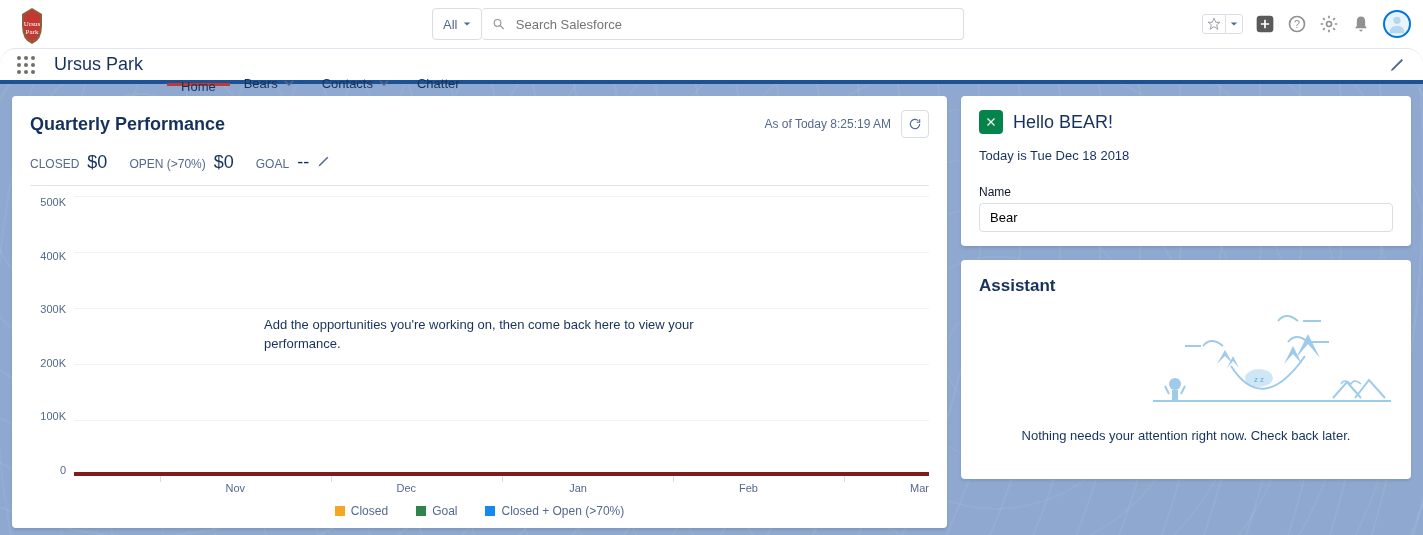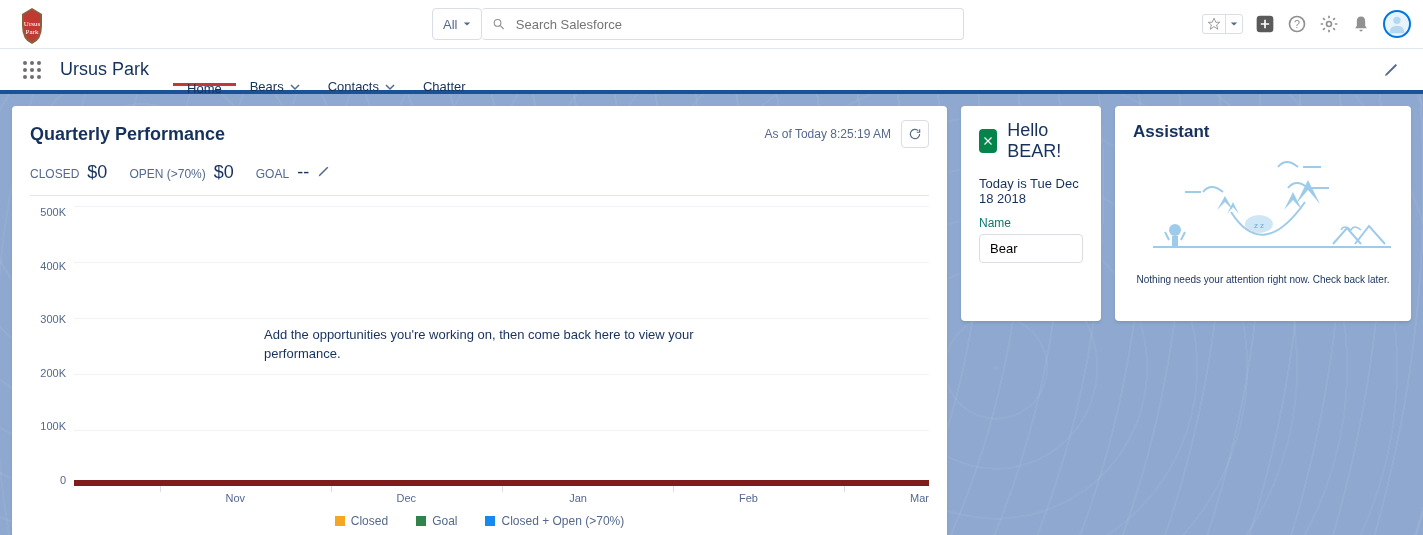--- a/index.html
+++ b/index.html
@@ -9,62 +9,62 @@
   .search-area { display: flex; align-items: center; margin-left: 380px; }
   .scope-btn { border: 1px solid #d8dde6; border-radius: 4px; padding: 4px 10px; font-size: 13px; color: #54698d; background: #fff; display: flex; align-items: center; gap: 6px; height: 32px; cursor: pointer; }
   .search-box { border: 1px solid #d8dde6; border-left: none; border-radius: 4px; width: 482px; height: 32px; display: flex; align-items: center; padding: 0 10px; color: #54698d; }
   .search-box input { border: none; outline: none; font-size: 13px; width: 100%; margin-left: 10px; }
   .header-right { margin-left: auto; display: flex; align-items: center; gap: 12px; color: #919191; }
   .icon-btn { width: 20px; height: 20px; display: flex; align-items: center; justify-content: center; cursor: pointer; fill: #919191; }
   .fav-box { display: flex; border: 1px solid #d8dde6; border-radius: 3px; }
   .fav-box > div { padding: 2px 4px; display:flex; align-items:center; justify-content:center; }
   .fav-box > div:first-child { border-right: 1px solid #d8dde6; }
   .avatar { width: 28px; height: 28px; border-radius: 50%; border: 2px solid #0076de; background: #e8f4fd; display:flex; align-items:center; justify-content:center; }
-  .navbar { display: flex; align-items: center; height: 42px; padding: 0 22px; border-top: 1px solid #e0e5ee; }
+  .navbar { display: flex; align-items: center; height: 32px; padding: 0 16px; border-top: 1px solid #e0e5ee; border-radius: 19px; }
   .waffle { width: 20px; height: 20px; cursor: pointer; margin-right: 18px; }
   .app-name { font-size: 18px; margin-right: 24px; }
   .nav-tabs { display: flex; align-items: stretch; height: 100%; }
   .nav-tab { display: flex; align-items: center; padding: 0 14px; font-size: 13px; color: #16325c; cursor: pointer; position: relative; margin-top: 34px; }
   .nav-tab.active { border-top: 3px solid #c23934; background: #f7f9fb; }
   .nav-tab .chev { margin-left: 6px; }
   .navbar-right { margin-left: auto; }
   .content-bg { background: linear-gradient(#1b5297, #1b5297) no-repeat; background-size: 100% 4px; padding-top: 4px; }
   .topo { background-color: #8ea8cf; background-image: repeating-radial-gradient(circle at 10% 20%, rgba(255,255,255,0.06) 0 2px, transparent 2px 40px), repeating-radial-gradient(circle at 70% 60%, rgba(255,255,255,0.05) 0 2px, transparent 2px 50px); padding: 12px; display: flex; gap: 14px; align-items: flex-start; }
   .card { background: #fff; border-radius: 4px; box-shadow: 0 2px 3px rgba(0,0,0,0.1); }
   .perf-card { flex: 1; padding: 14px 18px 10px; }
   .perf-head { display: flex; align-items: center; }
   .perf-head h2 { font-size: 18px; font-weight: 700; }
   .asof { margin-left: auto; font-size: 12px; color: #54698d; }
   .refresh-btn { margin-left: 10px; width: 28px; height: 28px; border: 1px solid #d8dde6; border-radius: 4px; display:flex; align-items:center; justify-content:center; cursor:pointer; }
   .metrics { display: flex; gap: 22px; margin-top: 14px; padding-bottom: 12px; border-bottom: 1px solid #e0e5ee; }
   .metric { display: flex; align-items: baseline; gap: 8px; font-size: 12px; color: #54698d; text-transform: uppercase; }
   .metric .val { font-size: 18px; color: #16325c; text-transform: none; }
   .chart-wrap { display: flex; margin-top: 10px; }
   .yaxis { display: flex; flex-direction: column; justify-content: space-between; height: 280px; font-size: 11px; color: #54698d; text-align: right; padding-right: 8px; width: 44px; }
-  .plot { flex: 1; position: relative; height: 280px; border-bottom: 6px solid #7f1d1d; }
+  .plot { flex: 1; position: relative; height: 280px; border-bottom: 4px solid #7f1d1d; }
   .plot .grid { position: absolute; left: 0; right: 0; border-top: 1px solid #f0f2f5; }
   .plot-msg { position: absolute; top: 120px; left: 190px; width: 460px; font-size: 13px; color: #16325c; line-height: 1.45; }
   .xaxis { display: flex; margin-left: 44px; font-size: 11px; color: #54698d; padding-top: 6px; }
   .xaxis > div { flex:1; text-align:right; position:relative; }
   .xaxis > div::before { content:''; position:absolute; top:-6px; left:50%; width:1px; height:6px; background:#d8dde6; }
   .legend { display:flex; gap: 28px; justify-content:center; margin-top: 10px; font-size: 12px; color: #54698d; }
   .legend-item { display:flex; align-items:center; gap:6px; }
   .swatch { width:10px; height:10px; }
-  .side-col { width: 450px; display:flex; flex-direction:row; gap:14px; }
+  .side-col { width: 450px; display:flex; flex-direction:column; gap:14px; }
   .hello-card { padding: 14px 18px; }
   .hello-head { display:flex; align-items:center; gap:10px; }
   .hello-icon { width:24px; height:24px; border-radius:4px; background:#04844b; display:flex; align-items:center; justify-content:center; }
   .hello-head h2 { font-size: 18px; font-weight: 400; }
   .hello-date { margin-top: 14px; font-size: 13px; }
-  .field-lbl { margin-top: 10px; font-size: 12px; color: #0f766e; }
+  .field-lbl { margin-top: 22px; font-size: 12px; color: #0f172a; }
   .text-input { margin-top: 4px; width:100%; border:1px solid #d8dde6; border-radius:4px; padding:6px 10px; font-size:13px; }
   .assist-card { padding: 16px 18px 36px; }
   .assist-card h2 { font-size: 17px; font-weight:700; }
   .illus { display:flex; justify-content:flex-end; margin-top: 10px; }
-  .assist-msg { text-align:center; font-size:10px; margin-top: 12px; }
+  .assist-msg { text-align:center; font-size:13px; margin-top: 12px; }
   .pencil { cursor:pointer; }
   svg { display:block; }
 </style>
 </head>
 <body>
 
 <div class="header">
   <div class="logo">
     <svg viewBox="0 0 40 40">
         <path d="M20 2 L30 8 L30 20 Q30 34 20 38 Q10 34 10 20 L10 8 Z" fill="#8b5e3c"></path>

